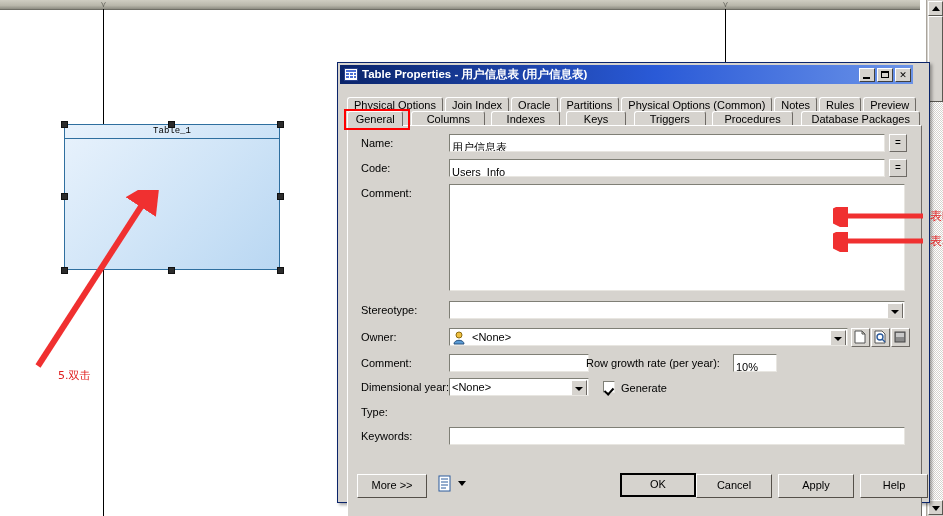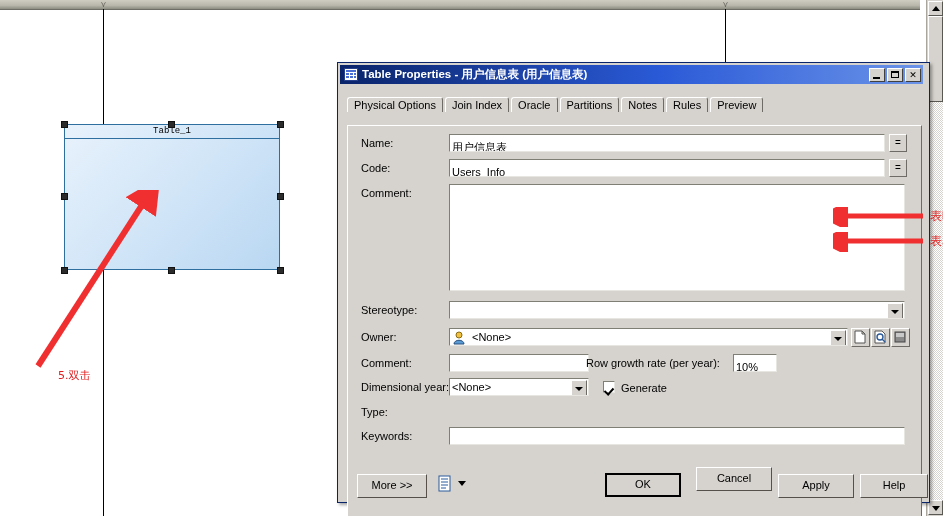--- a/index.html
+++ b/index.html
@@ -38,21 +38,21 @@
   .sb-btn .tri{position:absolute;left:3px;top:4px;width:0;height:0;border-left:4px solid transparent;border-right:4px solid transparent;}
   .sb-track{position:absolute;left:1px;top:16px;width:15px;bottom:16px;
             background:repeating-conic-gradient(#ffffff 0% 25%, #d6d3ce 0% 50%) 0 0/2px 2px;}
   .sb-thumb{position:absolute;left:1px;top:16px;width:15px;height:86px;background:#d6d3ce;
             border:1px solid #fff;border-right-color:#5a5852;border-bottom-color:#5a5852;box-sizing:border-box;}
 
   
   #dialog{position:absolute;left:337px;top:62px;width:593px;height:441px;
           background:#d6d3ce;border:1px solid #0a246a;box-sizing:border-box;
           box-shadow:2px 2px 3px rgba(0,0,0,.35);}
-  #titlebar{height:19px;margin:2px 6px 0 2px;
+  #titlebar{height:19px;margin:2px 16px 0 2px;
             background:linear-gradient(to right,#0a246a,#2a5ad7 55%,#6b93e8);
             display:flex;align-items:center;padding:0 2px;}
   #title-icon{width:14px;height:13px;margin:0 4px 0 2px;position:relative;background:#fff;border:1px solid #27408b;box-sizing:border-box;}
   #title-icon i{position:absolute;background:#4a6fd4;}
   #title-text{color:#fff;font-weight:bold;font-size:11.5px;white-space:nowrap;flex:1;overflow:hidden;}
   .tbtn{width:16px;height:14px;margin-left:2px;background:#d6d3ce;
         border:1px solid #fff;border-right-color:#404040;border-bottom-color:#404040;
         box-sizing:border-box;position:relative;font-size:9px;line-height:12px;text-align:center;color:#000;}
   .tbtn.min::after{content:"";position:absolute;left:3px;bottom:2px;width:7px;height:2px;background:#000;}
   .tbtn.max::after{content:"";position:absolute;left:3px;top:2px;width:8px;height:7px;border:1px solid #000;border-top-width:2px;box-sizing:border-box;}
@@ -166,23 +166,36 @@
     <div class="tbtn max"></div>
     <div class="tbtn">✕</div>
   </div>
 
   <div id="tabs">
     <div class="tabrow r1">
       <div class="tab">Physical Options</div>
       <div class="tab">Join Index</div>
       <div class="tab">Oracle</div>
       <div class="tab">Partitions</div>
+      <div class="tab">Physical Options (Common)</div>
       <div class="tab">Notes</div>
       <div class="tab">Rules</div>
       <div class="tab">Preview</div>
+    </div>
+    <div class="tabrow r2">
+      <div class="tab sel" style="position:relative;width:58px;text-align:center;padding:0;">
+        <span>General</span>
+        <div id="tab-highlight"></div>
+      </div>
+      <div class="tab" style="width:76px;text-align:center;padding:0;margin-left:6px;">Columns</div>
+      <div class="tab" style="width:71px;text-align:center;padding:0;margin-left:4px;">Indexes</div>
+      <div class="tab" style="width:61px;text-align:center;padding:0;margin-left:4px;">Keys</div>
+      <div class="tab" style="width:74px;text-align:center;padding:0;margin-left:6px;">Triggers</div>
+      <div class="tab" style="width:84px;text-align:center;padding:0;margin-left:4px;">Procedures</div>
+      <div class="tab" style="width:122px;text-align:center;padding:0;margin-left:6px;">Database Packages</div>
     </div>
   </div>
 
   <div id="tabbody">
 
     <span class="lbl" style="left:13px;top:11px;">Name:</span>
     <div class="fld" style="left:101px;top:8px;width:436px;height:18px;">用户信息表</div>
     <div class="eqbtn" style="left:541px;top:8px;">=</div>
 
     <span class="lbl" style="left:13px;top:36px;">Code:</span>
@@ -250,22 +263,22 @@
       <svg style="width:18px;height:20px;">
         <rect x="3" y="2" width="11" height="15" fill="#fff" stroke="#2b5a9b"></rect>
         <line x1="5" y1="5" x2="12" y2="5" stroke="#2b5a9b"></line>
         <line x1="5" y1="8" x2="12" y2="8" stroke="#2b5a9b"></line>
         <line x1="5" y1="11" x2="12" y2="11" stroke="#2b5a9b"></line>
         <line x1="5" y1="14" x2="10" y2="14" stroke="#2b5a9b"></line>
       </svg>
     </div>
     <div style="position:absolute;left:110px;top:355px;width:0;height:0;border-left:4px solid transparent;border-right:4px solid transparent;border-top:5px solid #000;"></div>
 
-    <div class="dbtn def" style="left:257px;top:347px;width:76px;">OK</div>
-    <div class="dbtn" style="left:348px;top:341px;width:76px;">Cancel</div>
+    <div class="dbtn def" style="left:272px;top:347px;width:76px;">OK</div>
+    <div class="dbtn" style="left:348px;top:348px;width:76px;">Cancel</div>
     <div class="dbtn" style="left:430px;top:348px;width:76px;">Apply</div>
     <div class="dbtn" style="left:512px;top:348px;width:68px;">Help</div>
   </div>
 
   <svg style="position:absolute;left:495px;top:144px;width:100px;height:20px;pointer-events:none;">
     <defs>
       <marker id="ah2" markerWidth="6" markerHeight="6" refX="1" refY="3" orient="auto">
         <path d="M0,0 L6,3 L0,6 z" fill="#f03030"></path>
       </marker>
     </defs>

